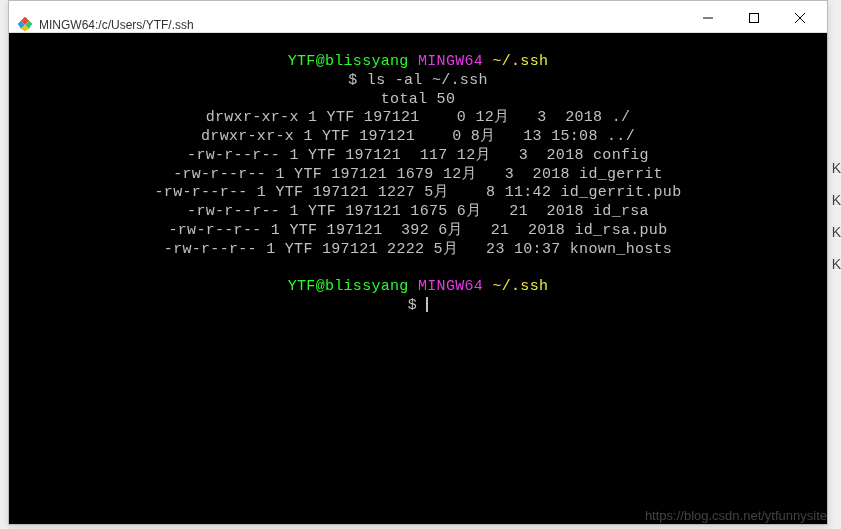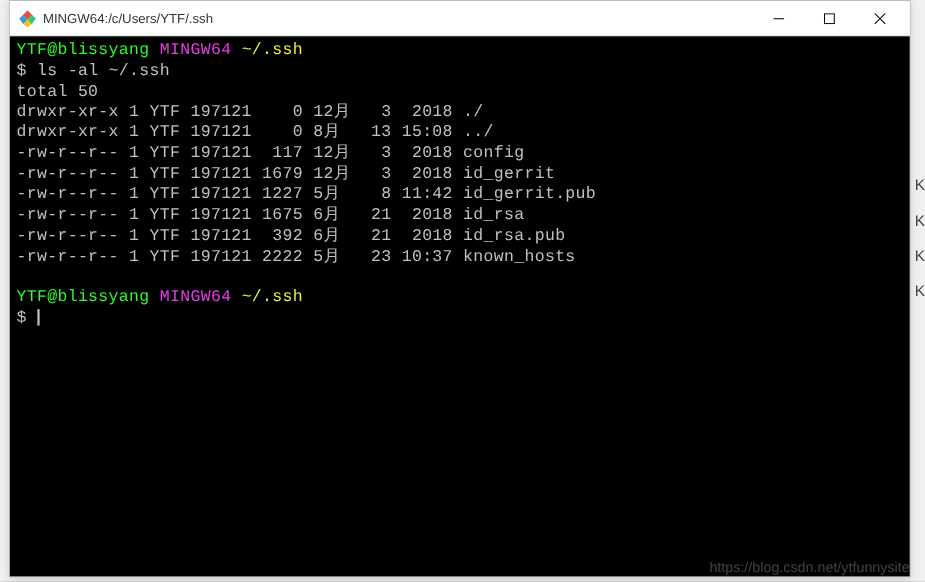--- a/index.html
+++ b/index.html
@@ -20,21 +20,21 @@
       background: #fff;
       border: 1px solid #bbb;
       box-shadow: 0 2px 8px rgba(0,0,0,0.15);
       display: flex;
       flex-direction: column;
     }
     .titlebar {
       height: 32px;
       background: #fff;
       display: flex;
-      align-items: center;
+      align-items: flex-end;
       padding: 0 4px;
       border-bottom: 1px solid #ddd;
     }
     .titlebar-icon {
       width: 16px;
       height: 16px;
       margin-right: 6px;
       margin-left: 4px;
     }
     .titlebar-title {
@@ -50,26 +50,27 @@
       display: flex;
       align-items: center;
       justify-content: center;
       font-family: "Segoe UI", sans-serif;
       cursor: pointer;
     }
     .terminal {
       flex: 1;
       background: #000;
       color: #c0c0c0;
-      padding: 4px 6px;
+      padding: 20px 6px;
       font-size: 15px;
       line-height: 1.25;
       white-space: pre;
       overflow: hidden;
       letter-spacing: 0.3px;
+      text-align: center;
     }
     .ps-user { color: #2bfa2b; }
     .ps-host { color: #e838e8; }
     .ps-path { color: #ecec3c; }
     .cmd, .out { color: #c0c0c0; }
     .cursor {
       display: inline-block;
       width: 2px;
       height: 15px;
       background: #c0c0c0;

